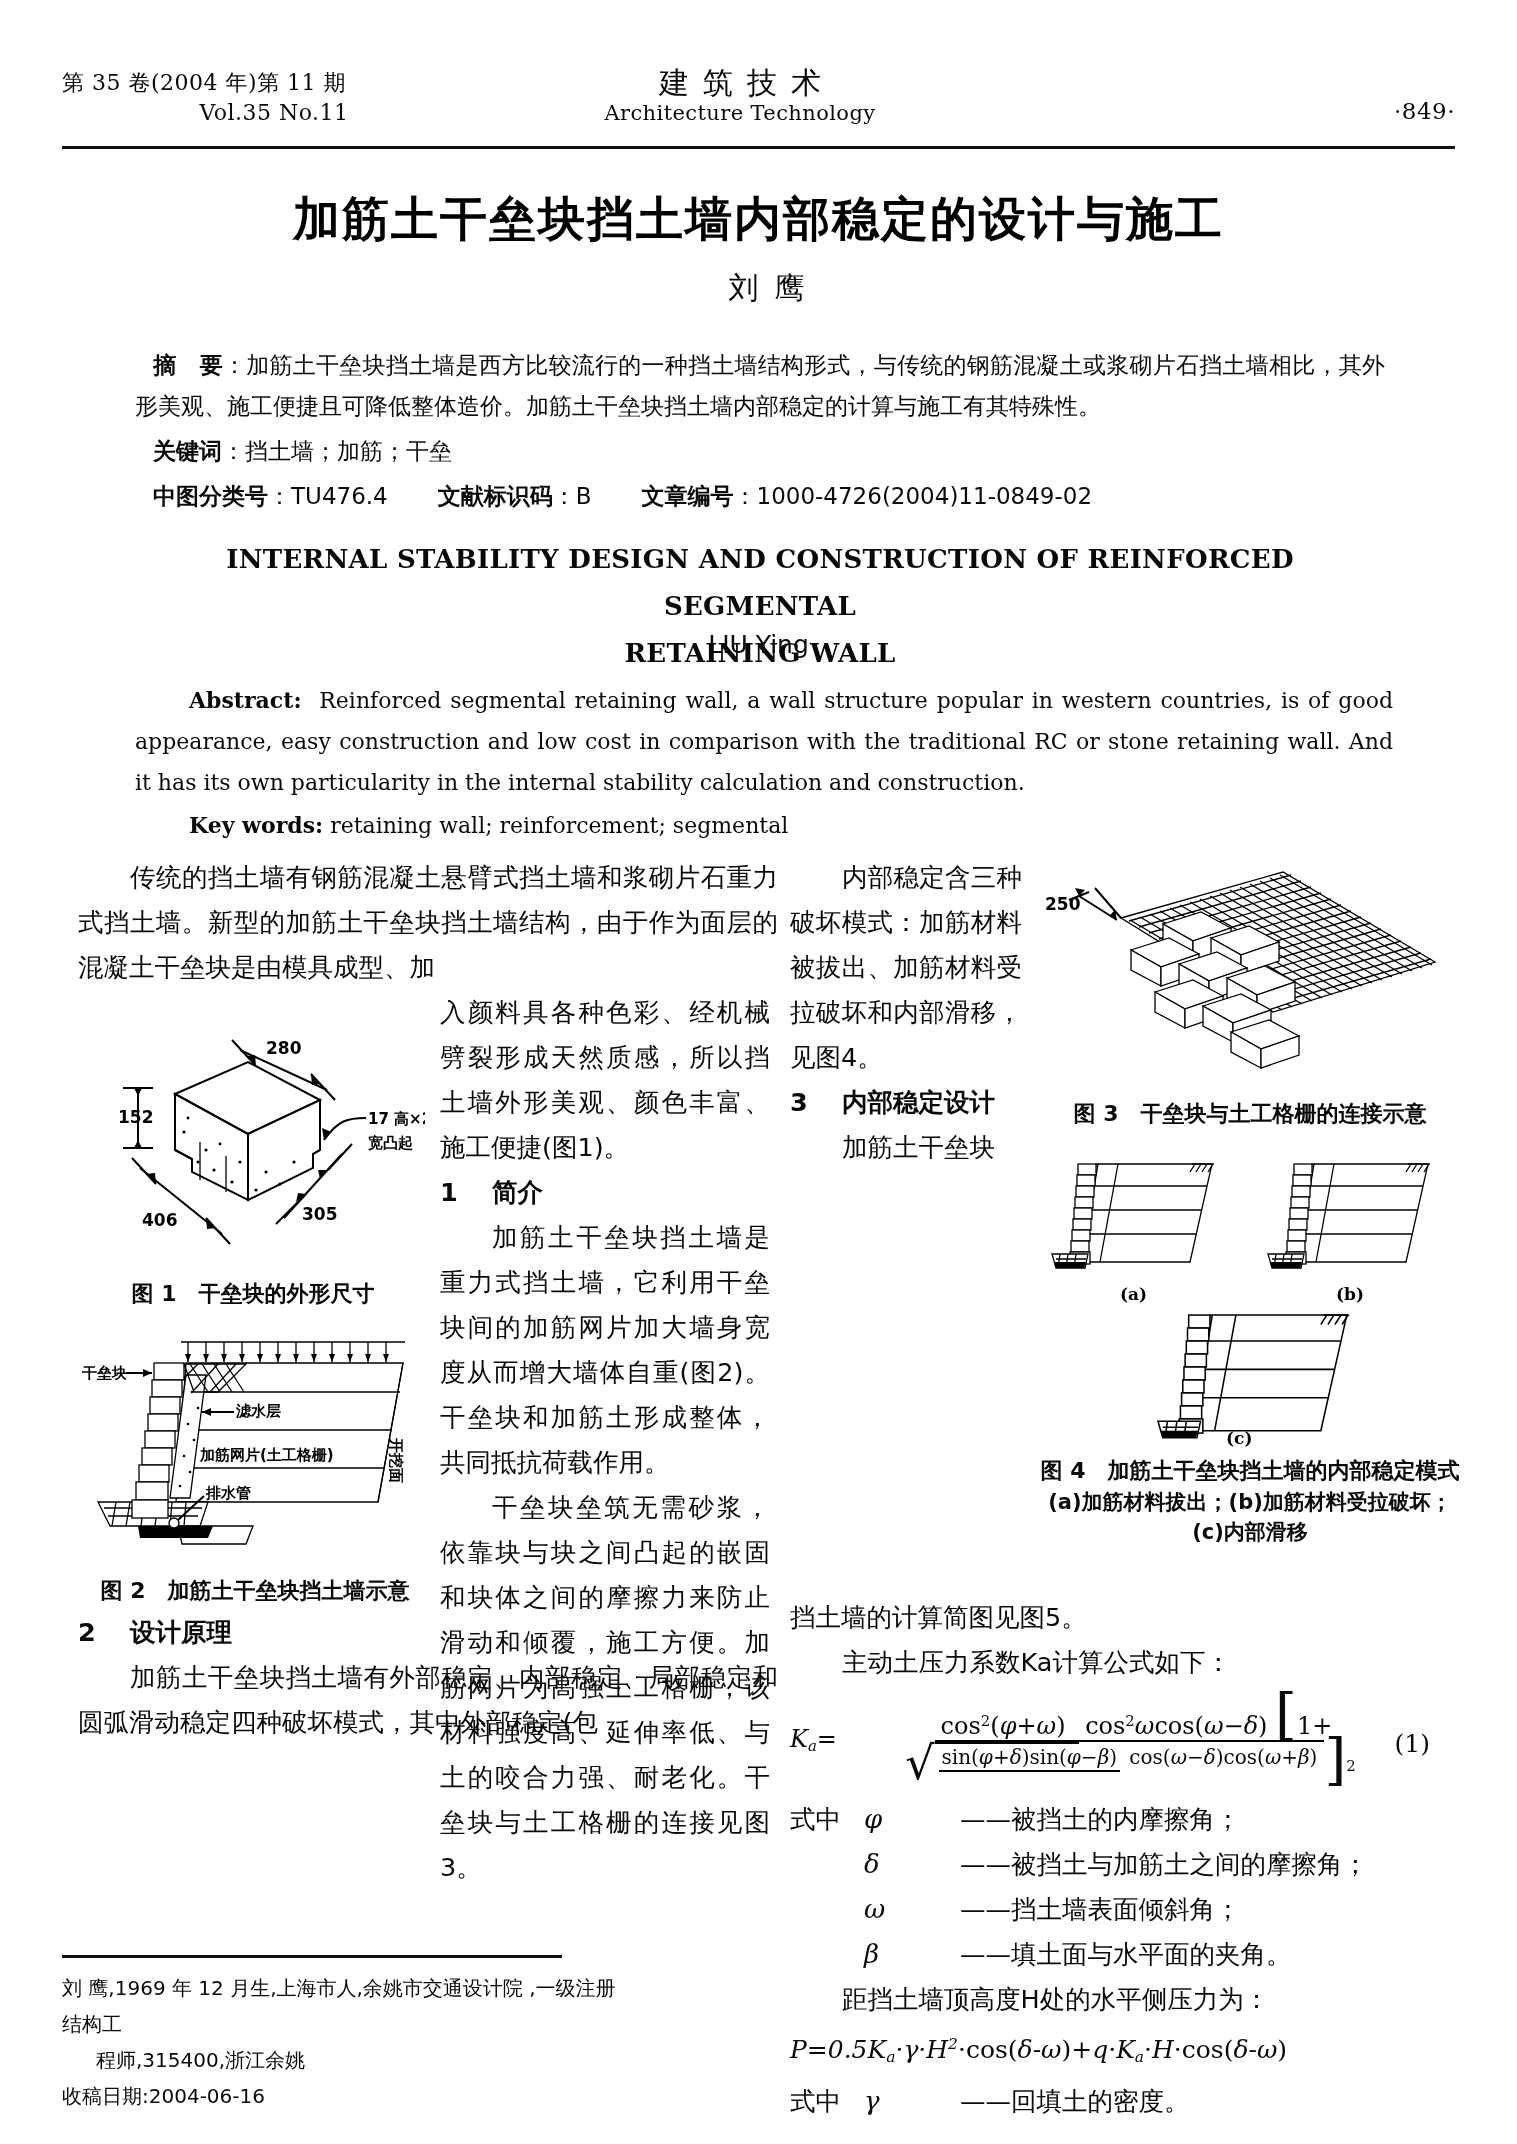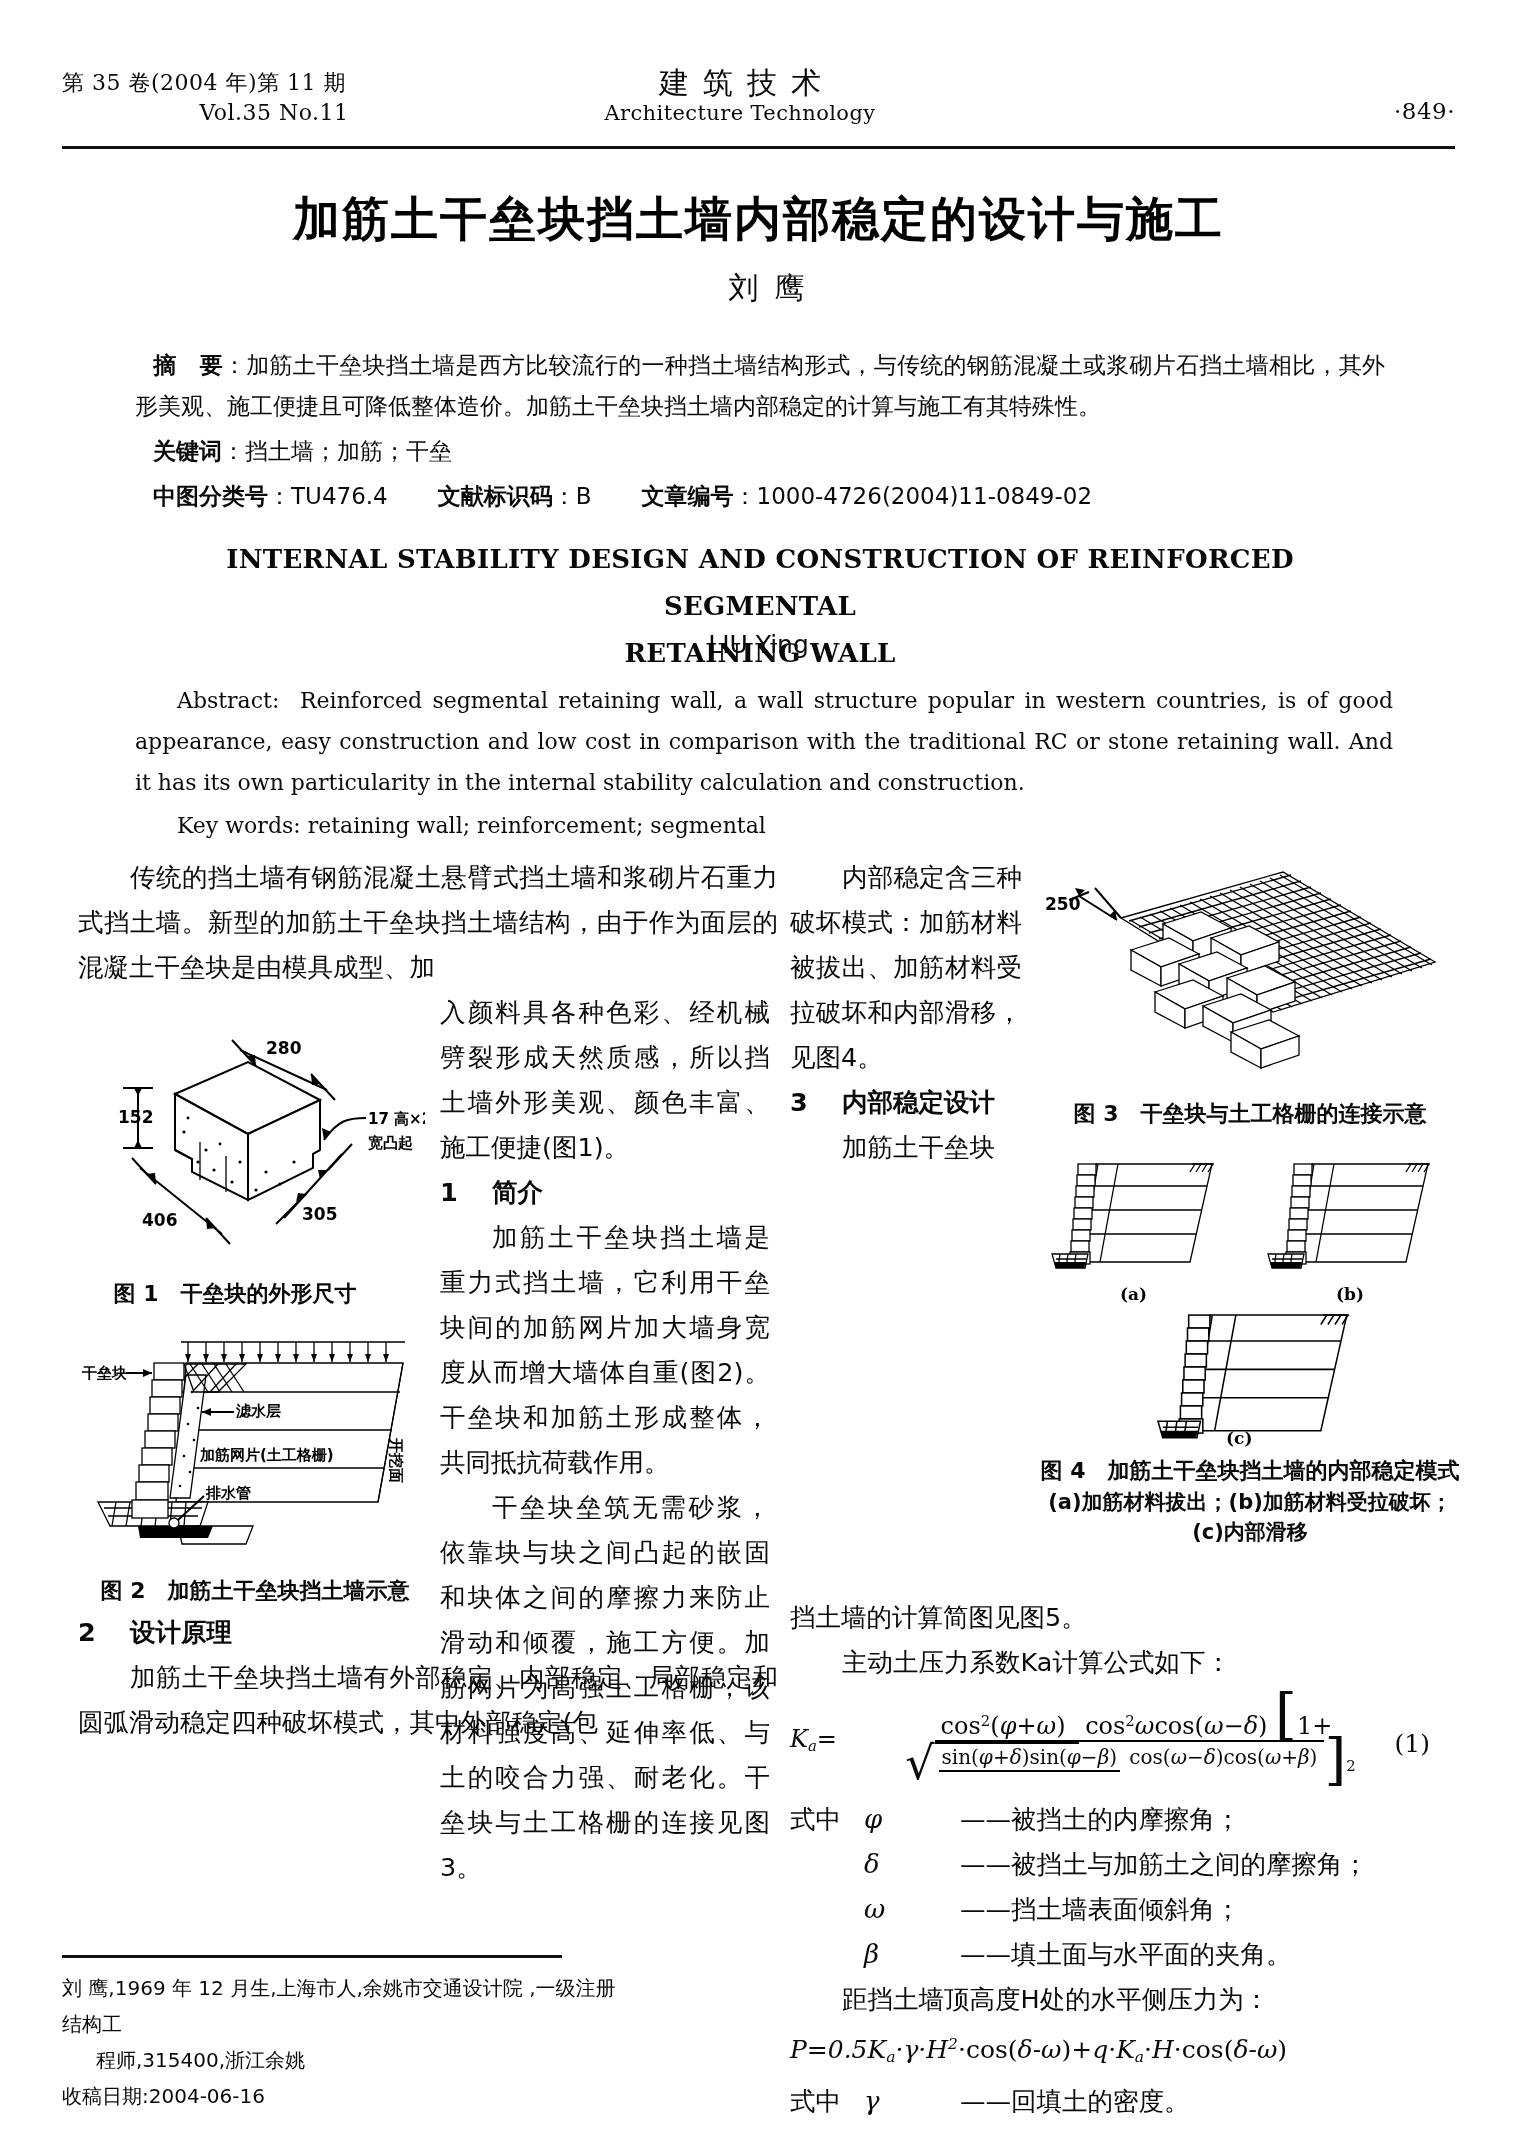--- a/index.html
+++ b/index.html
@@ -43,21 +43,21 @@
   .kv .gap{display:inline-block;width:50px;}
 
   
   .entitle{position:absolute;left:135px;top:536px;width:1250px;text-align:center;
            font-weight:bold;font-size:26px;line-height:47px;letter-spacing:.3px;}
   .enauthor{position:absolute;left:0;top:630px;width:1517px;text-align:center;
             font-family:"DejaVu Sans","Liberation Sans",sans-serif;font-size:25px;}
   .enabs{position:absolute;left:135px;top:680px;width:1258px;}
   .enabs p{margin:0 0 2px 0;font-size:22px;line-height:41px;text-align:justify;
            text-justify:inter-word;}
-  .enabs b{font-weight:normal;}
+  .enabs b{font-weight:bold;margin-left:12px;}
   .ind{display:inline-block;width:42px;}
 
   
   .colA{position:absolute;left:78px;top:855px;width:700px;}
   .bodytext{font-family:"DejaVu Sans","Liberation Sans",sans-serif;
             font-size:25.5px;line-height:45px;text-align:justify;
             text-align-last:left;}
   .pind{text-indent:52px;}
   .sec{font-weight:bold;font-family:"DejaVu Sans","Liberation Sans",sans-serif;
        font-size:25.5px;line-height:45px;}
@@ -73,21 +73,21 @@
   .rightWide{position:absolute;left:790px;top:1595px;width:640px;}
 
   
   .figcap{font-family:"DejaVu Sans","Liberation Sans",sans-serif;
           font-weight:bold;font-size:22px;line-height:32px;text-align:center;}
   .figcap .g{display:inline-block;width:22px;}
   .figsub{font-family:"DejaVu Sans","Liberation Sans",sans-serif;
           font-weight:bold;font-size:21px;line-height:30px;text-align:center;}
 
   .fig1{position:absolute;left:80px;top:1022px;width:345px;height:250px;}
-  .fig1cap{position:absolute;left:60px;top:1278px;width:350px;}
+  .fig1cap{position:absolute;left:78px;top:1278px;width:350px;}
   .fig2{position:absolute;left:78px;top:1320px;width:350px;height:250px;}
   .fig2cap{position:absolute;left:60px;top:1575px;width:390px;}
   .fig3{position:absolute;left:1035px;top:862px;width:430px;height:230px;}
   .fig3cap{position:absolute;left:1020px;top:1098px;width:460px;}
   .fig4{position:absolute;left:1030px;top:1148px;width:450px;height:300px;}
   .fig4cap{position:absolute;left:1010px;top:1455px;width:480px;}
 
   svg{display:block;}
   .ln{fill:none;stroke:#000;stroke-width:2;}
   .lnt{fill:none;stroke:#000;stroke-width:1.3;}

